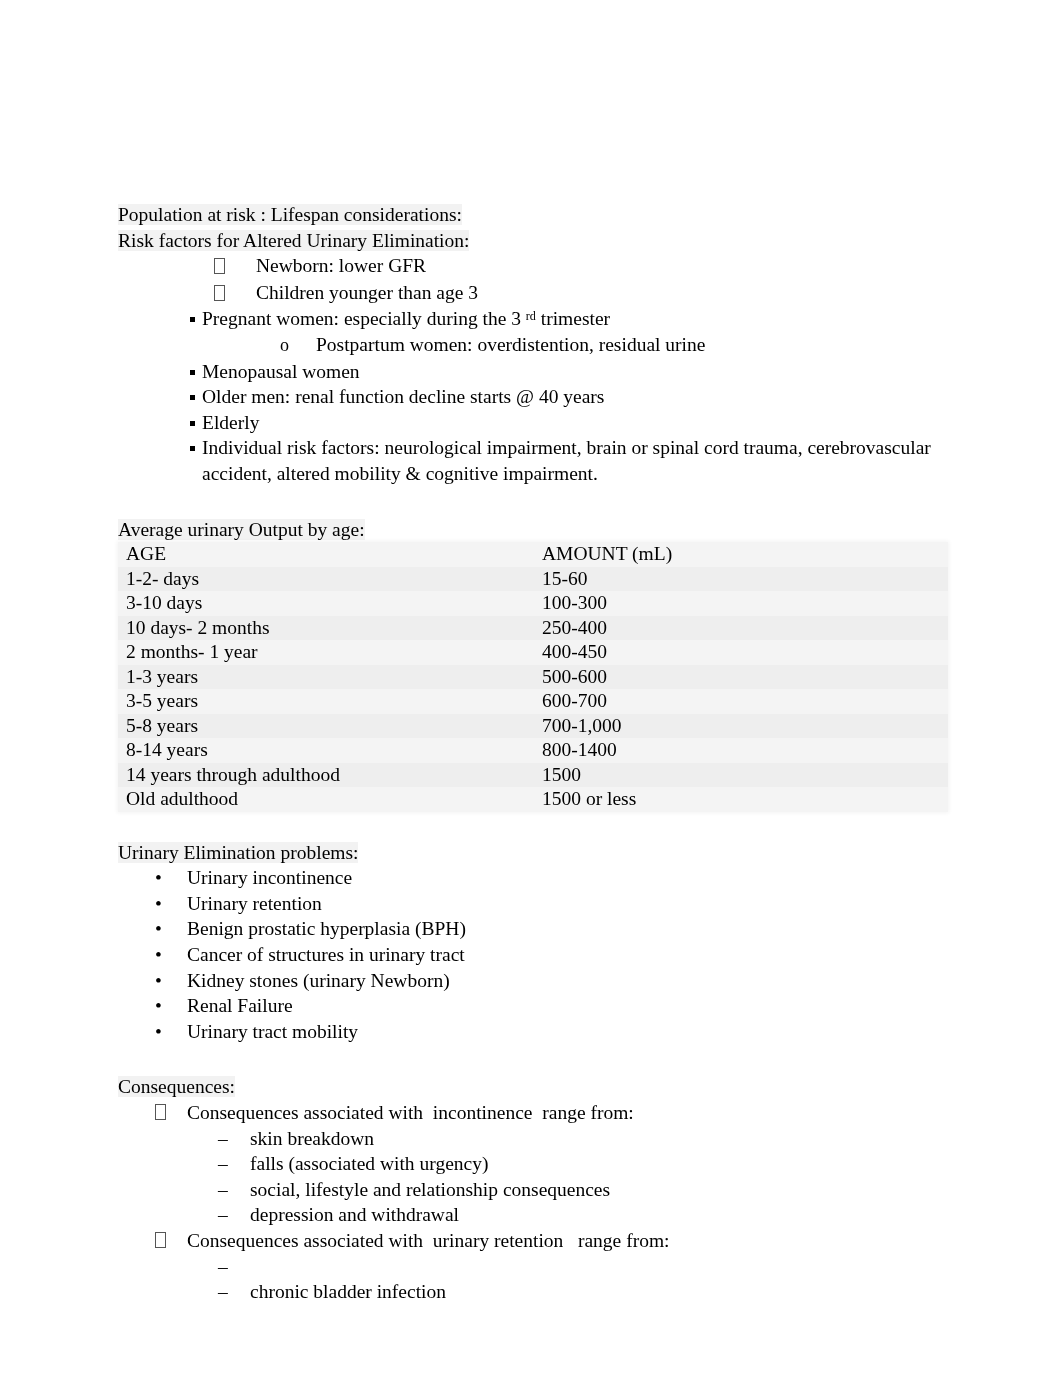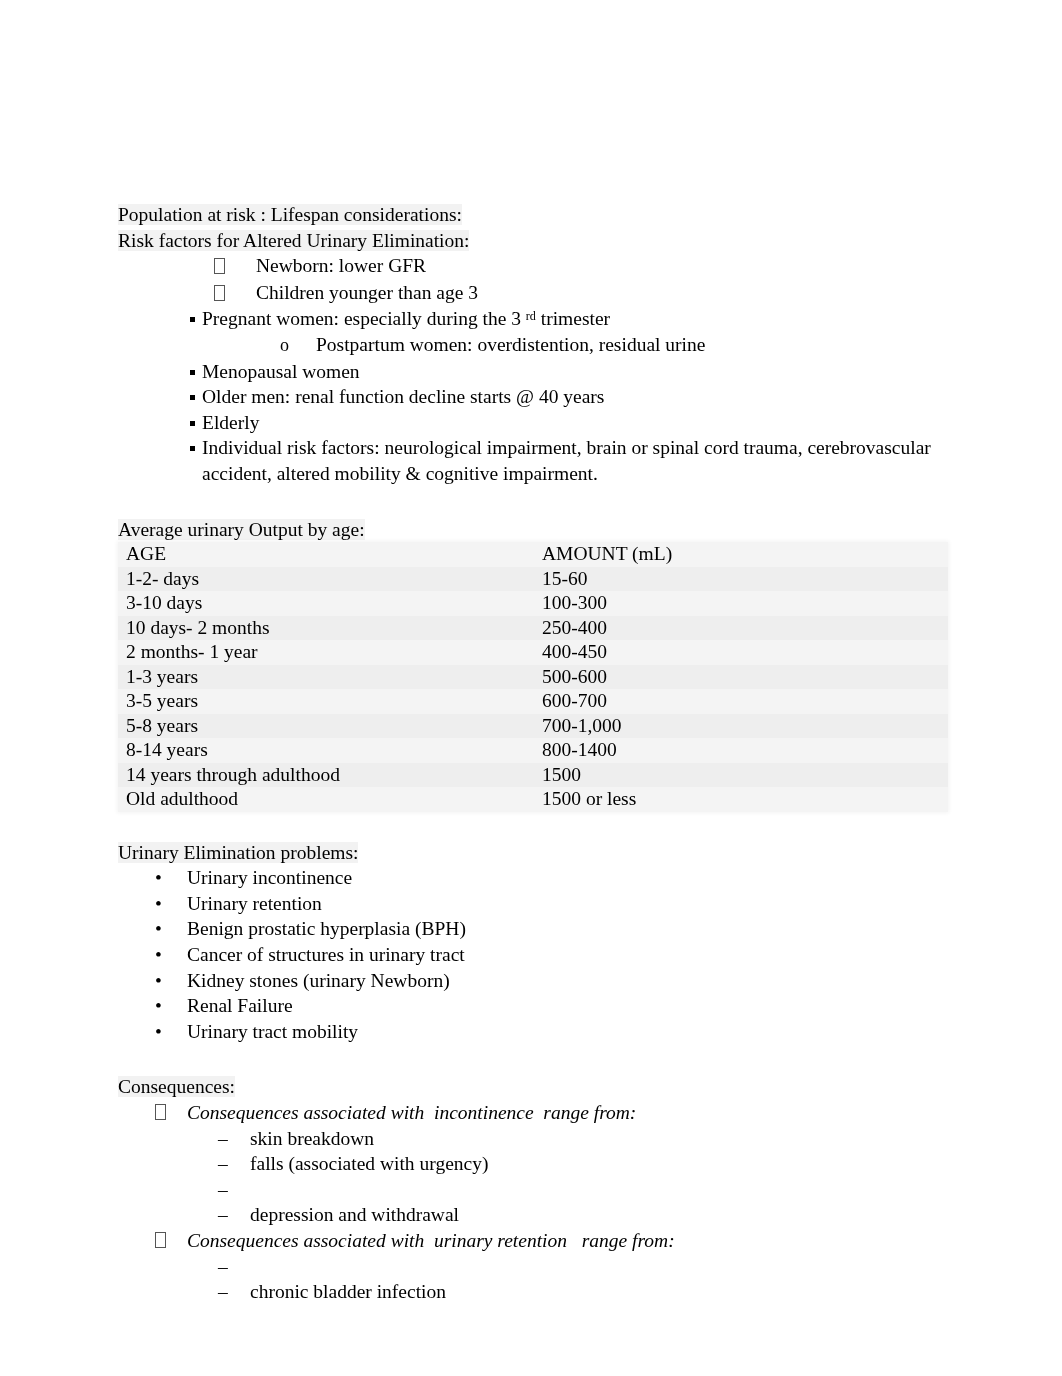--- a/index.html
+++ b/index.html
@@ -60,21 +60,20 @@
   }
   .lvl-dot {            
     padding-left: 37px;
     display: flex;
     align-items: baseline;
   }
   .lvl-tofu2 {          
     padding-left: 37px;
     display: flex;
     align-items: flex-end;
-    font-style: italic;
   }
   .lvl-dash {           
     padding-left: 100px;
     display: flex;
     align-items: baseline;
   }
 
   .mark {
     flex: 0 0 auto;
     display: inline-block;
@@ -302,20 +301,21 @@
     <div class="line lvl-dash">
       <span class="mark mark-dash">–</span>
       <span class="txt">skin breakdown</span>
     </div>
     <div class="line lvl-dash">
       <span class="mark mark-dash">–</span>
       <span class="txt">falls (associated with urgency)</span>
     </div>
     <div class="line lvl-dash">
       <span class="mark mark-dash">–</span>
+      <span class="txt">social, lifestyle and relationship consequences</span>
     </div>
     <div class="line lvl-dash">
       <span class="mark mark-dash">–</span>
       <span class="txt">depression and withdrawal</span>
     </div>
 
     <div class="line lvl-tofu2">
       <span class="mark mark-tofu"><span class="tofu-box"></span></span>
       <span class="txt">Consequences associated with  urinary retention   range from:</span>
     </div>

